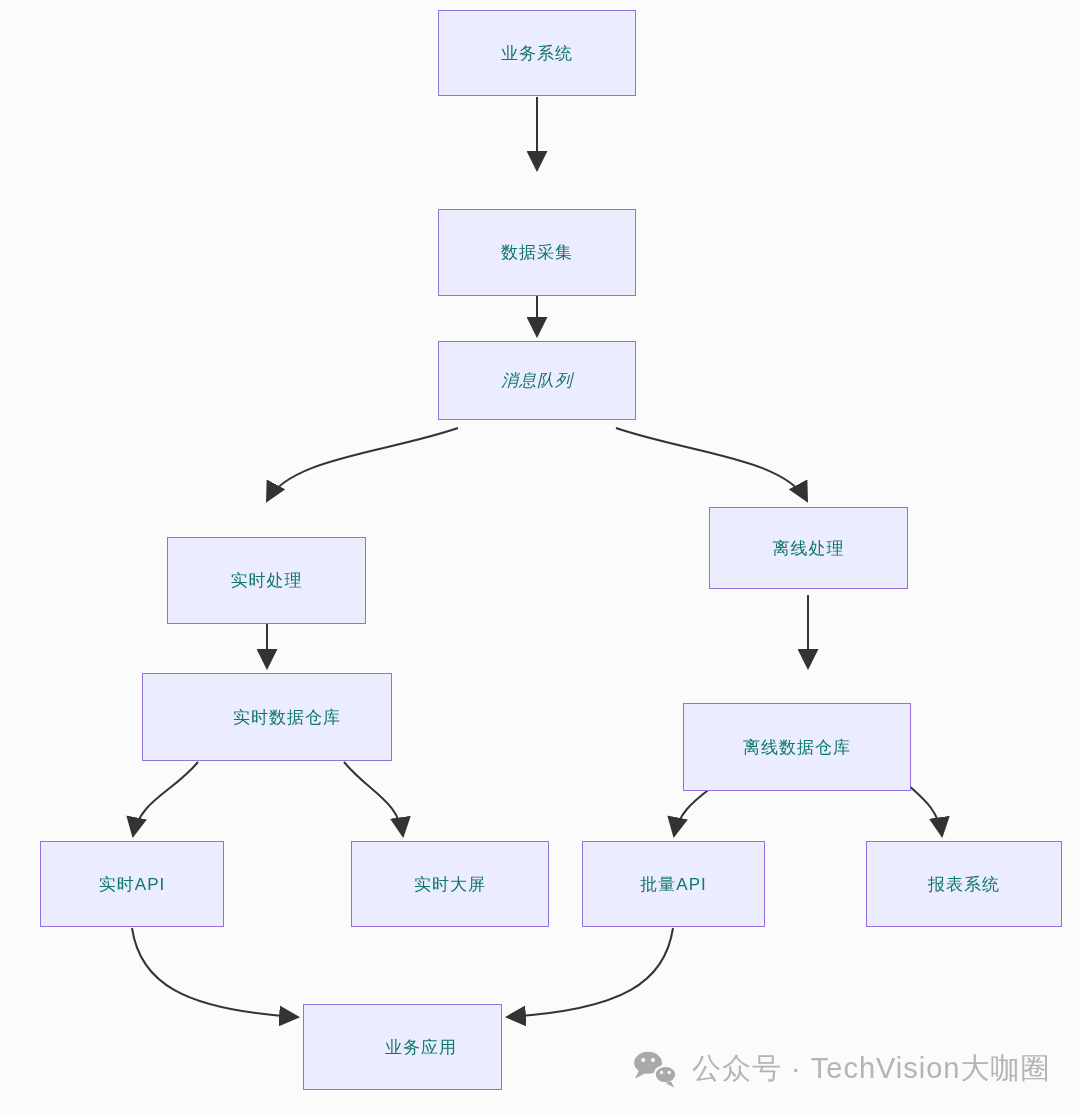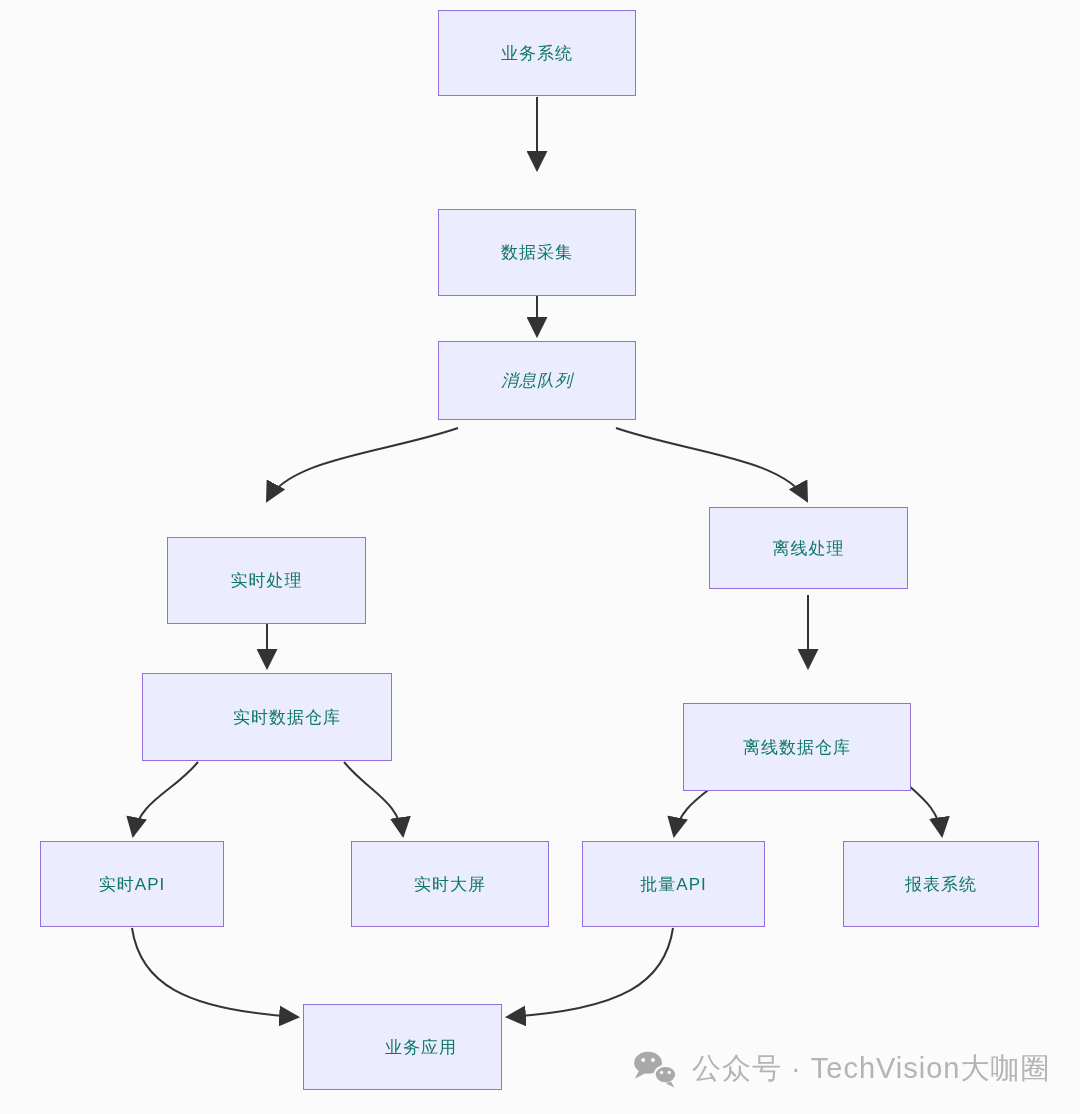--- a/index.html
+++ b/index.html
@@ -36,21 +36,21 @@
   #n-business-system      { left: 438px; top: 10px;   width: 198px; height: 86px; }
   #n-data-collection      { left: 438px; top: 175px;  width: 198px; height: 87px; margin-top: 34px; }
   #n-message-queue        { left: 438px; top: 341px;  width: 198px; height: 79px; font-style: italic; }
   #n-realtime-processing  { left: 167px; top: 507px;  width: 199px; height: 87px; margin-top: 30px; }
   #n-offline-processing   { left: 709px; top: 507px;  width: 199px; height: 82px; }
   #n-realtime-warehouse   { left: 142px; top: 673px;  width: 250px; height: 88px; padding-left: 40px; }
   #n-offline-warehouse    { left: 683px; top: 703px;  width: 228px; height: 88px; }
   #n-realtime-api         { left: 40px;  top: 841px;  width: 184px; height: 86px; }
   #n-realtime-dashboard   { left: 303px; top: 841px;  width: 198px; height: 86px; margin-left: 48px; }
   #n-batch-api            { left: 582px; top: 841px;  width: 183px; height: 86px; }
-  #n-report-system        { left: 843px; top: 841px;  width: 196px; height: 86px; }
+  #n-report-system        { left: 866px; top: 841px;  width: 196px; height: 86px; }
   #n-business-application { left: 303px; top: 1004px; width: 199px; height: 86px; padding-left: 37px; }
 
   .watermark {
     position: absolute;
     left: 630px;
     top: 1048px;
     display: flex;
     align-items: center;
     gap: 12px;
     color: #b4b4b4;

